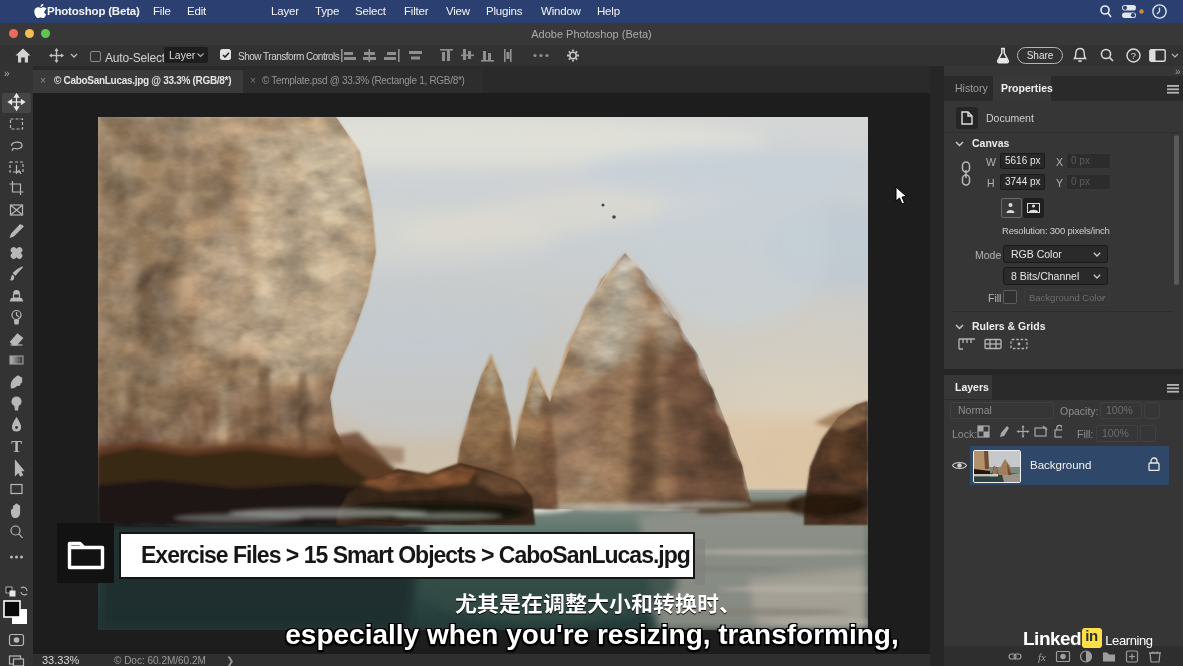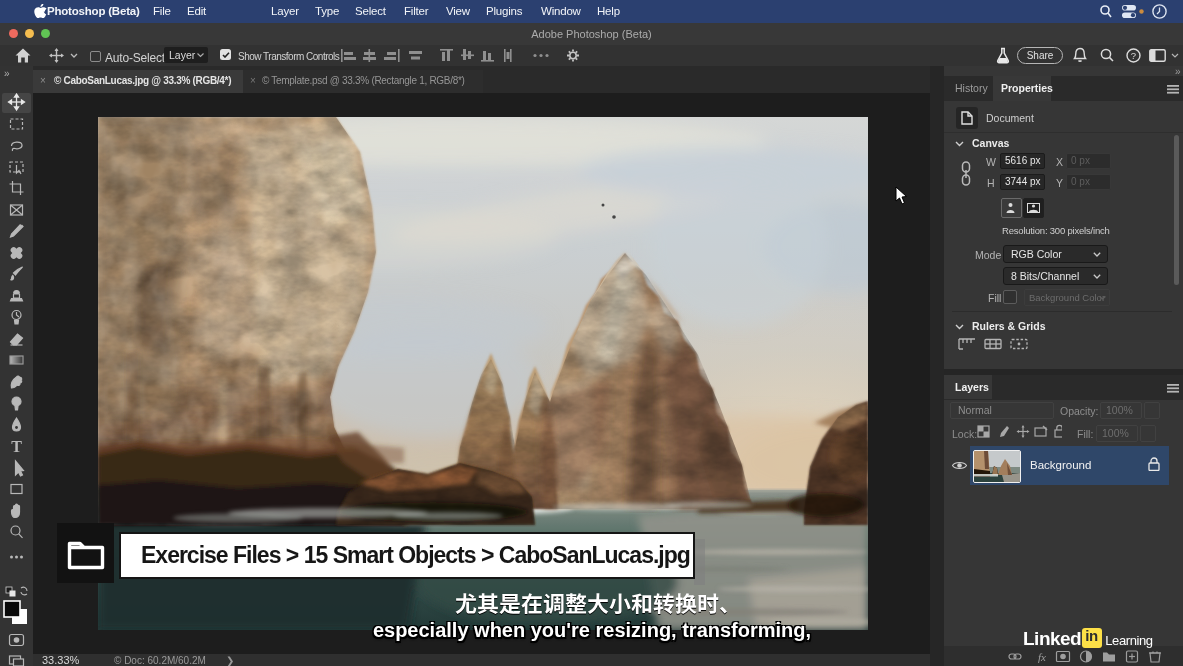--- a/index.html
+++ b/index.html
@@ -179,21 +179,21 @@
       <rect x="0.8" y="0.8" width="5.7" height="11.4" fill="#dcdcdc"></rect>
     </svg>
   <svg class="abs" style="left:1171px;top:8px" width="8" height="5" viewBox="0 0 8 5">
       <path d="M1 1 L4 4 L7 1" fill="none" stroke="#b5b5b5" stroke-width="1.2"></path>
     </svg>
 </div>
 
 <div class="abs" id="tabbar">
   <div id="tab1">
       <span style="position:absolute;left:7px;top:5px;color:#8e8e8e;">×</span>
-      <span style="position:absolute;left:21px;top:5px;font-weight:bold;">© CaboSanLucas.jpg @ 33.3% (RGB/4*)</span>
+      <span style="position:absolute;left:21px;top:5px;font-weight:bold;">© CaboSanLucas.jpg @ 33.3% (RGB/8*)</span>
     </div>
   <div id="tab2">
       <span style="position:absolute;left:7px;top:5px;color:#777;">×</span>
       <span style="position:absolute;left:19px;top:5px;">© Template.psd @ 33.3% (Rectangle 1, RGB/8*)</span>
     </div>
 </div>
 
 <div class="abs" id="rail">
   <div class="abs" style="left:4px;top:2px;color:#b0b0b0;font-size:10px;letter-spacing:-1px;">»</div>
   <div class="abs" style="left:2px;top:27px;width:29px;height:20px;background:#454545;border-radius:2px;"></div>
@@ -564,21 +564,21 @@
       <path transform="translate(110.00,0) scale(0.022000,-0.022000)" d="M191 185V34H43V-65H958V34H556V84H815V173H556V222H896V319H103V222H438V34H306V185ZM622 849C599 762 556 682 499 626V684H339V718H513V803H339V850H234V803H52V718H234V684H75V493H191C148 453 87 417 31 397C53 379 83 344 98 321C145 343 193 379 234 420V340H339V442C379 419 423 388 447 365L496 431C475 450 438 474 404 493H499V594C521 573 547 543 559 527C574 541 589 557 603 574C619 545 639 515 662 487C616 451 559 424 490 405C511 385 546 342 557 320C626 344 684 375 734 415C782 374 840 340 908 317C922 345 952 389 974 411C908 428 852 455 805 488C841 533 868 587 887 652H954V747H702C712 772 721 798 729 824ZM168 614H234V563H168ZM339 614H400V563H339ZM339 493H365L339 461ZM775 652C764 616 748 585 728 557C701 587 680 619 663 652Z"></path>
       <path transform="translate(132.00,0) scale(0.022000,-0.022000)" d="M432 849C431 767 432 674 422 580H56V456H402C362 283 267 118 37 15C72 -11 108 -54 127 -86C340 16 448 172 503 340C581 145 697 -2 879 -86C898 -52 938 1 968 27C780 103 659 261 592 456H946V580H551C561 674 562 766 563 849Z"></path>
       <path transform="translate(154.00,0) scale(0.022000,-0.022000)" d="M438 836V61C438 41 430 34 408 34C386 33 312 33 246 36C265 3 287 -54 294 -88C391 -89 460 -85 507 -66C552 -46 569 -13 569 61V836ZM678 573C758 426 834 237 854 115L986 167C960 293 878 475 796 617ZM176 606C155 475 103 300 22 198C55 184 110 156 140 135C224 246 278 433 312 583Z"></path>
       <path transform="translate(176.00,0) scale(0.022000,-0.022000)" d="M516 756V-41H633V39H794V-34H918V756ZM633 154V641H794V154ZM416 841C324 804 178 773 47 755C60 729 75 687 80 661C126 666 174 673 223 681V552H44V441H194C155 330 91 215 22 142C42 112 71 64 83 30C136 88 184 174 223 268V-88H343V283C376 236 409 185 428 151L497 251C475 278 382 386 343 425V441H490V552H343V705C397 717 449 731 494 747Z"></path>
       <path transform="translate(198.00,0) scale(0.022000,-0.022000)" d="M73 310C81 319 119 325 150 325H225V211L28 185L51 70L225 99V-88H339V119L453 140L448 243L339 227V325H414V433H339V573H225V433H165C193 493 220 563 243 635H423V744H276C284 772 291 801 297 829L181 850C176 815 170 779 162 744H36V635H136C117 566 99 511 90 490C72 446 58 417 37 411C50 383 68 331 73 310ZM427 557V446H548C528 375 507 309 489 256H756C729 220 700 181 670 143C639 162 607 179 577 195L500 118C609 57 738 -36 802 -95L880 -1C851 24 810 54 765 84C829 166 896 256 948 331L863 373L845 367H649L671 446H967V557H701L721 634H932V743H748L770 834L651 848L627 743H462V634H600L579 557Z"></path>
       <path transform="translate(220.00,0) scale(0.022000,-0.022000)" d="M338 299V198H552C511 126 432 53 282 -8C310 -28 347 -67 364 -91C507 -25 592 53 643 133C707 34 799 -43 911 -84C927 -56 961 -13 985 10C871 43 775 112 718 198H965V299H907V593H805C839 634 870 679 892 717L812 769L794 764H613C624 785 634 805 644 826L526 848C492 769 430 675 339 603V660H256V849H140V660H38V550H140V370C97 359 57 349 24 342L50 227L140 252V50C140 38 136 34 124 34C113 33 79 33 45 34C59 1 74 -50 78 -82C140 -82 184 -78 215 -58C246 -39 256 -7 256 50V286L355 315L339 423L256 400V550H339V591C359 574 384 545 400 522V299ZM550 664H723C708 640 690 615 672 593H493C514 616 533 640 550 664ZM726 503H786V299H707C712 331 714 362 714 390V503ZM514 299V503H596V391C596 363 595 332 589 299Z"></path>
       <path transform="translate(242.00,0) scale(0.022000,-0.022000)" d="M459 428C507 355 572 256 601 198L708 260C675 317 607 411 558 480ZM299 385V203H178V385ZM299 490H178V664H299ZM66 771V16H178V96H411V771ZM747 843V665H448V546H747V71C747 51 739 44 717 44C695 44 621 44 551 47C569 13 588 -41 593 -74C693 -75 764 -72 808 -53C853 -34 869 -2 869 70V546H971V665H869V843Z"></path>
       <path transform="translate(264.00,0) scale(0.022000,-0.022000)" d="M255 -69 362 23C312 85 215 184 144 242L40 152C109 92 194 6 255 -69Z"></path>
     </g>
   </svg>
-<div class="sub" style="top:619px;font-size:20px;">especially when you're resizing, transforming,</div>
+<div class="sub" style="top:619px;font-size:28px;">especially when you're resizing, transforming,</div>
 
 <svg class="abs" style="left:895px;top:186px" width="13" height="19" viewBox="0 0 13 19">
     <path d="M1 1 L1 15 L4.5 12 L7 18 L9.5 17 L7 11 L11.5 10.5 Z" fill="#fff" stroke="#000" stroke-width="1"></path>
   </svg>
 
 <div class="abs" id="statusbar">
   <span style="position:absolute;left:9px;top:0px;font-size:11px;color:#d8d8d8;">33.33%</span>
   <span style="position:absolute;left:81px;top:1px;color:#9a9a9a;">© Doc: 60.2M/60.2M</span>
   <span style="position:absolute;left:193px;top:1px;color:#9a9a9a;">❯</span>
 </div>

